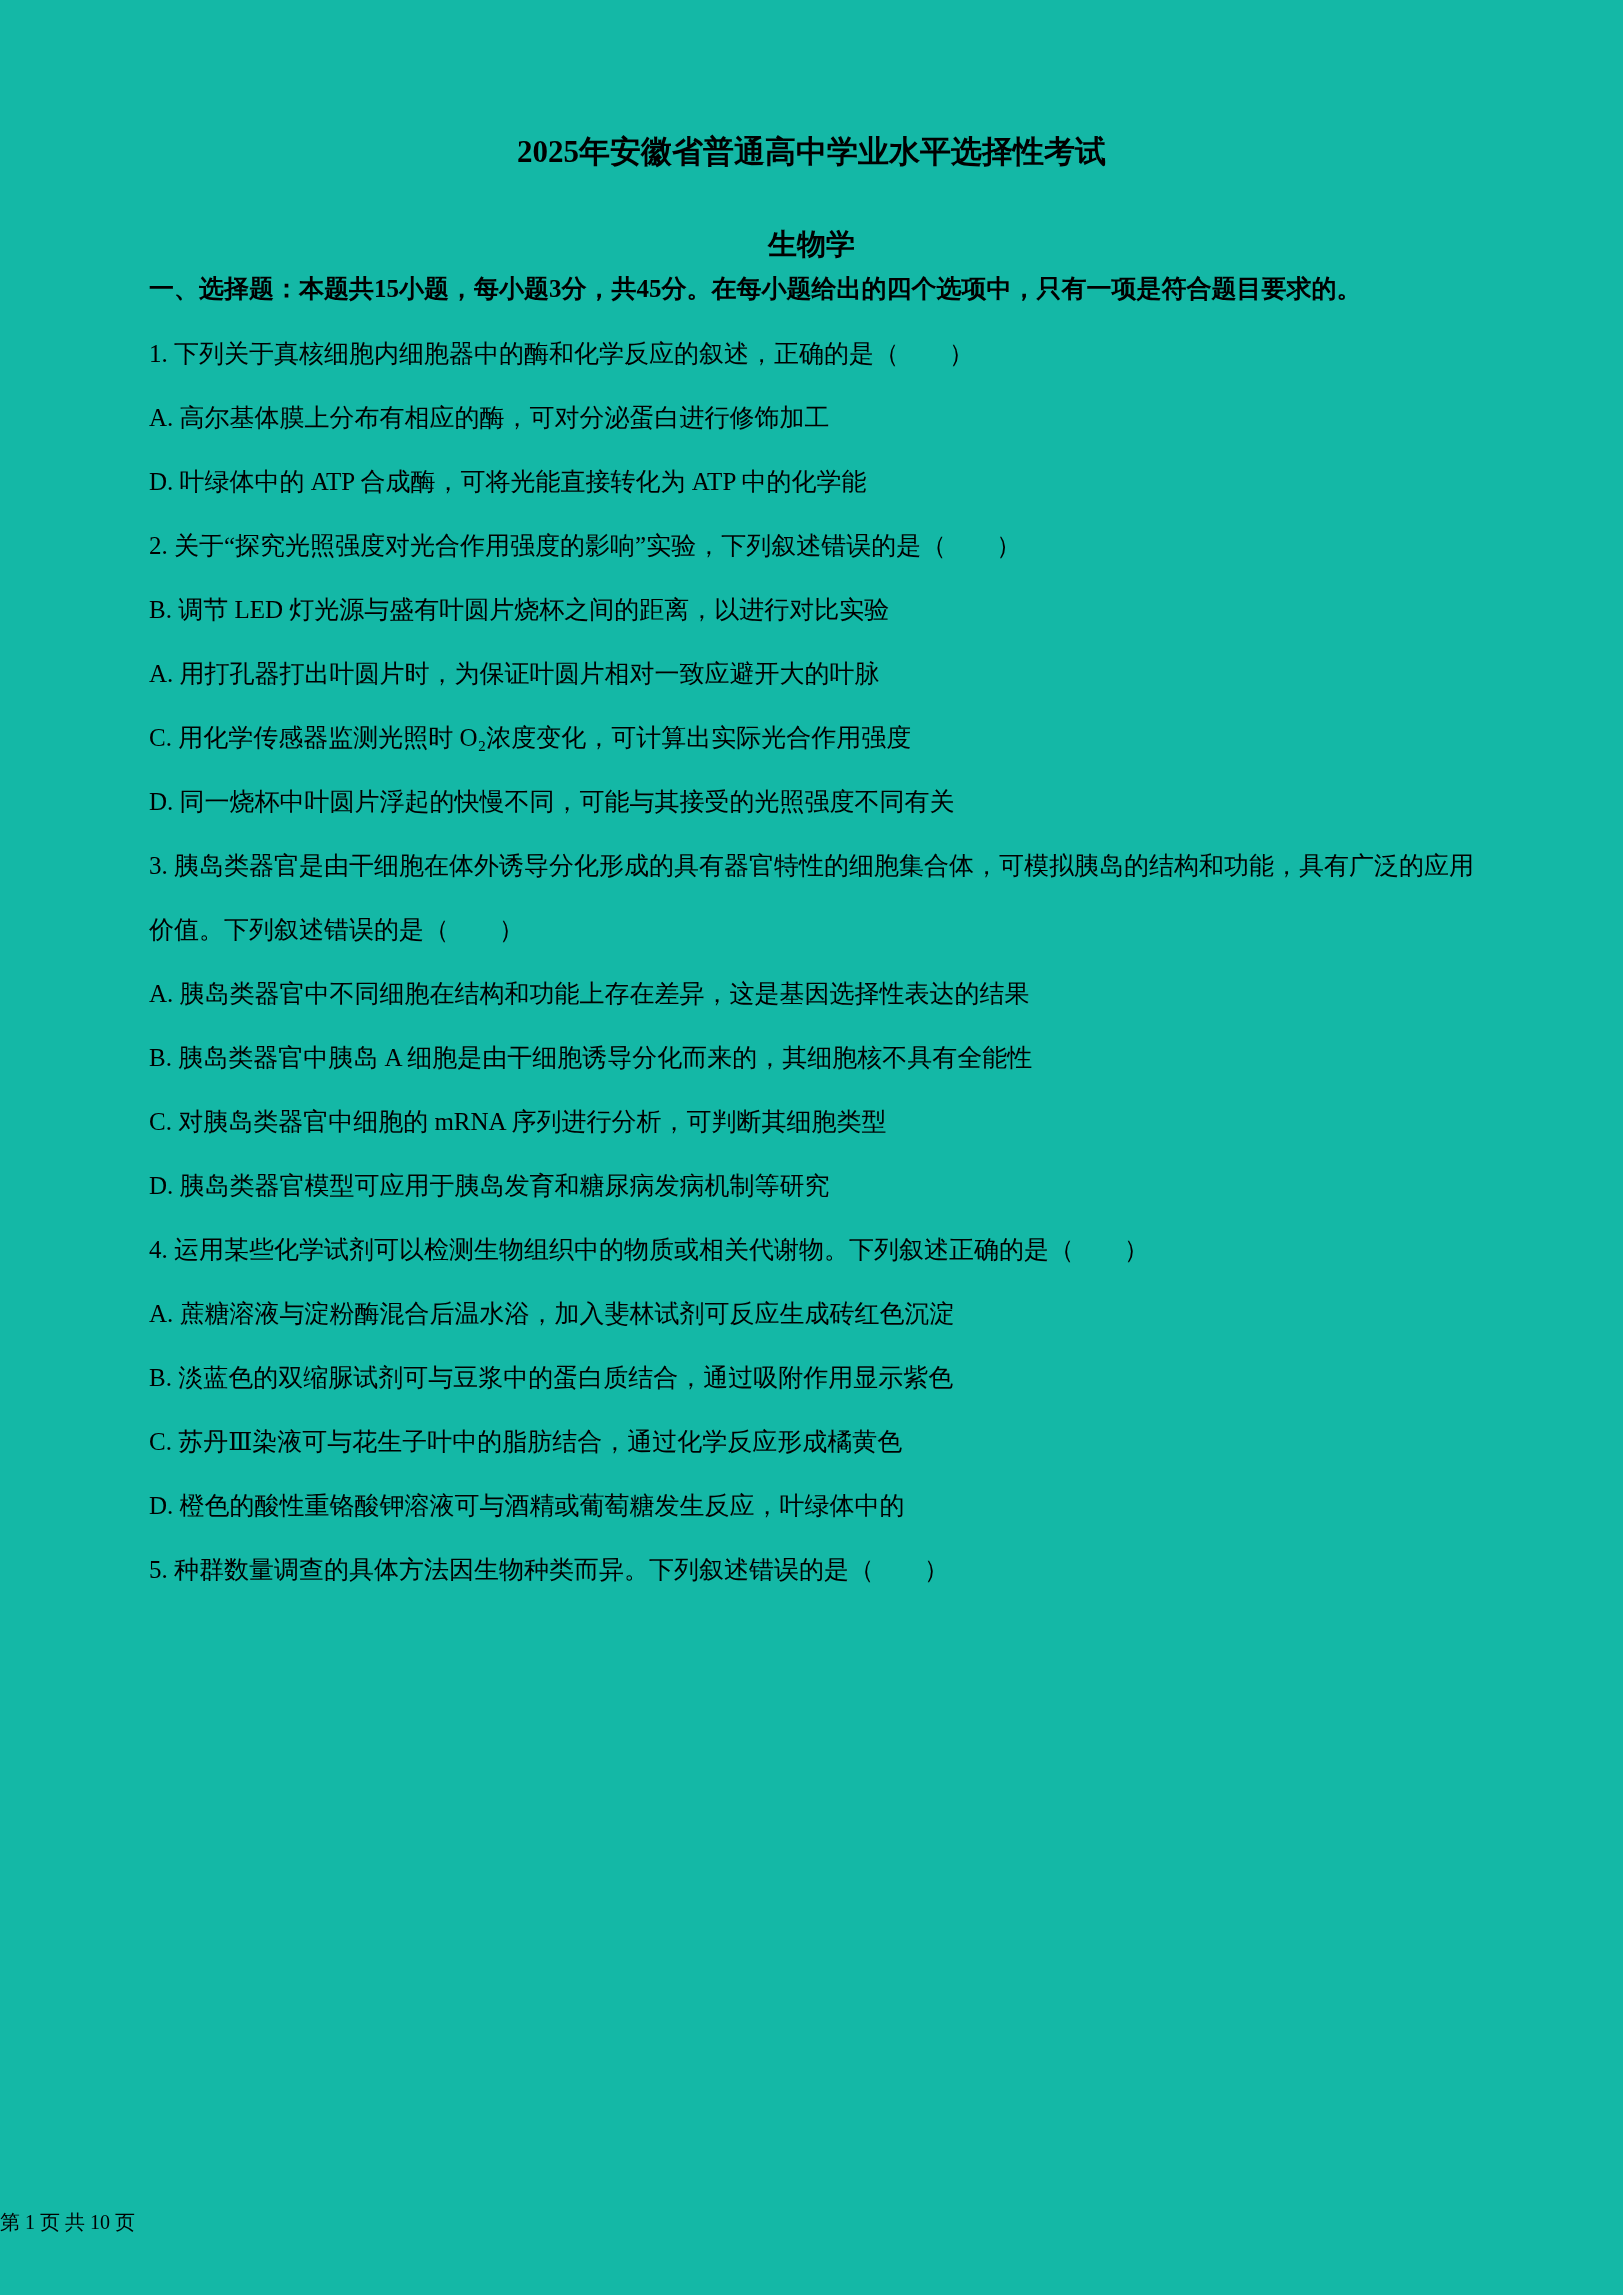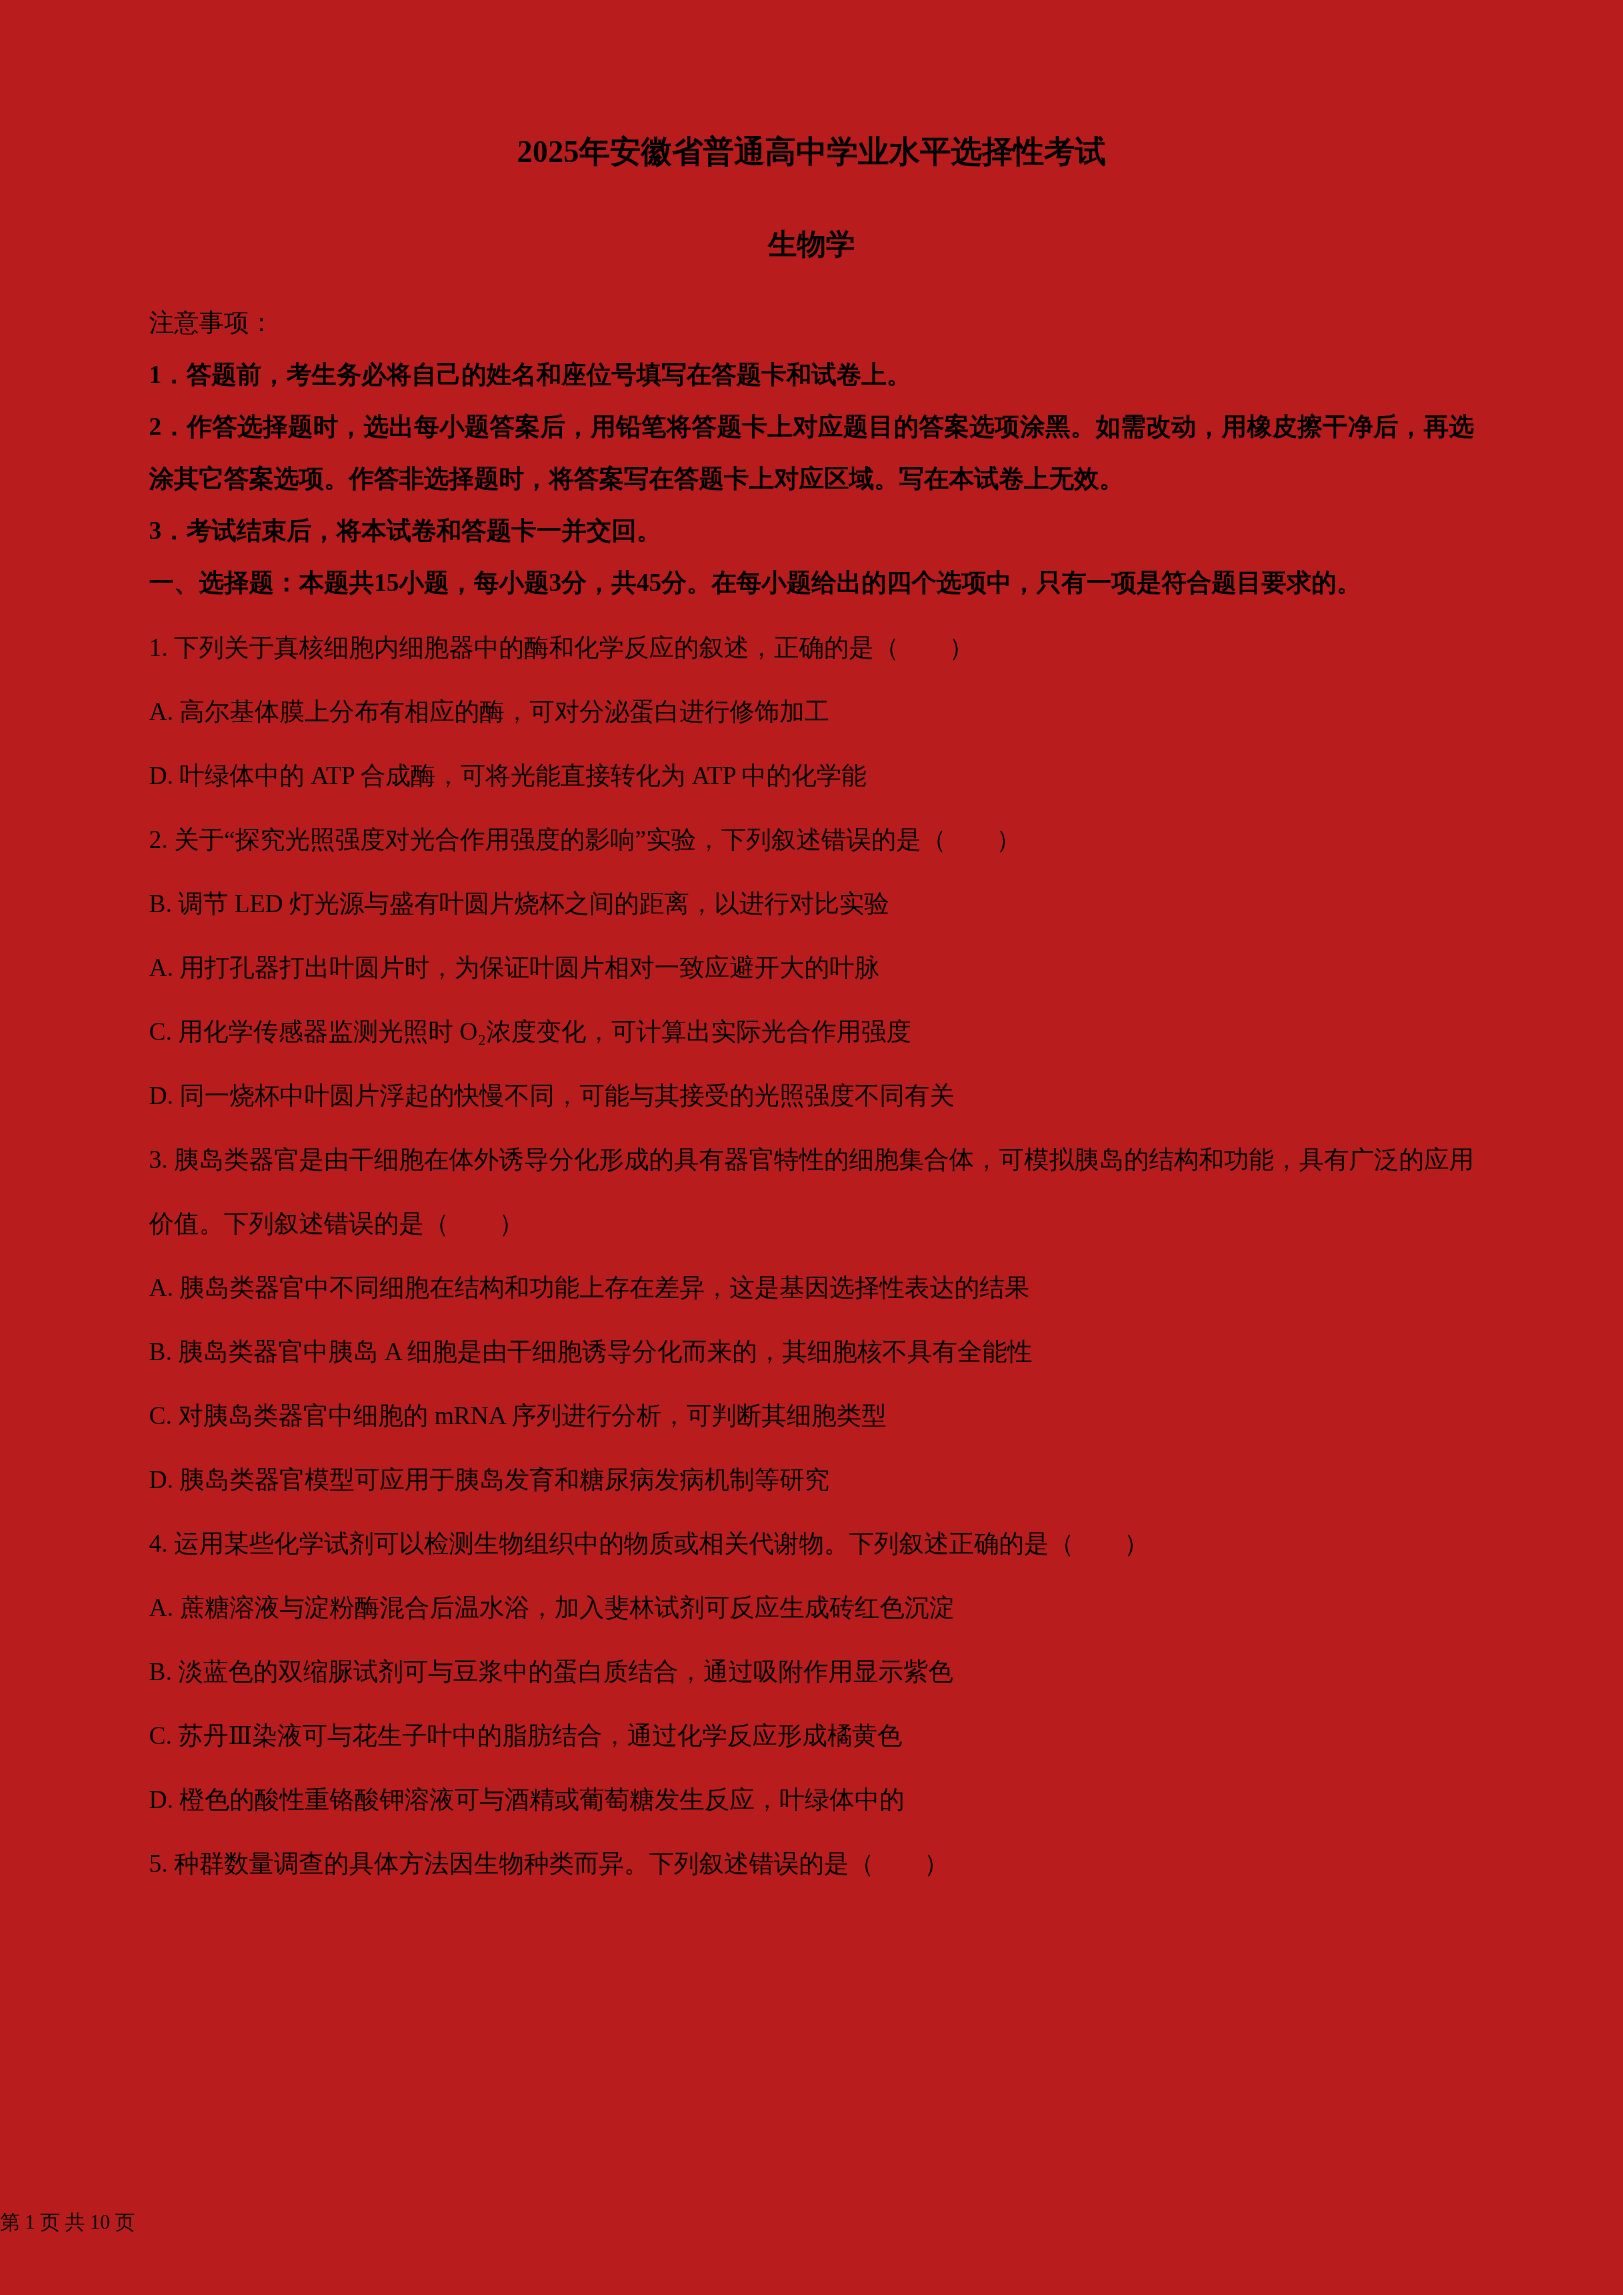--- a/index.html
+++ b/index.html
@@ -1,21 +1,21 @@
 <!DOCTYPE html>
 <html style="font-size:10.5px"><head>
 <meta charset="utf-8">
 <style>
   * { margin: 0; padding: 0; box-sizing: border-box; }
   html, body { background: #e8e8e8; }
   body { display: flex; justify-content: center; }
   .page {
     width: 1623px;
     height: 2295px;
-    background: #b91c1c;
+    background: #14b8a6;
     position: relative;
     color: #000000;
     font-family: "Liberation Serif", "DejaVu Serif", serif;
     padding: 131px 149px 0 149px;
     overflow: hidden;
   }
   .title {
     text-align: center;
     font-size: 31px;
     font-weight: bold;
@@ -68,26 +68,20 @@
 </style>
 </head>
 <body>
 
 <div class="page">
 
   <h1 class="title">2025年安徽省普通高中学业水平选择性考试</h1>
 
   <h2 class="subtitle">生物学</h2>
 
-  <div class="notices">
-    <p class="notices-heading">注意事项：</p>
-    <p class="notice-item">1．答题前，考生务必将自己的姓名和座位号填写在答题卡和试卷上。</p>
-    <p class="notice-item">2．作答选择题时，选出每小题答案后，用铅笔将答题卡上对应题目的答案选项涂黑。如需改动，用橡皮擦干净后，再选涂其它答案选项。作答非选择题时，将答案写在答题卡上对应区域。写在本试卷上无效。</p>
-    <p class="notice-item">3．考试结束后，将本试卷和答题卡一并交回。</p>
-  </div>
 
   <p class="section-heading">一、选择题：本题共15小题，每小题3分，共45分。在每小题给出的四个选项中，只有一项是符合题目要求的。</p>
 
   <div class="questions">
       <div class="question">
         <p class="q-line stem">1. 下列关于真核细胞内细胞器中的酶和化学反应的叙述，正确的是（　　）</p>
         <p class="q-line option">A. 高尔基体膜上分布有相应的酶，可对分泌蛋白进行修饰加工</p>
         <p class="q-line option">D. 叶绿体中的 ATP 合成酶，可将光能直接转化为 ATP 中的化学能</p>
       </div>
       <div class="question">

